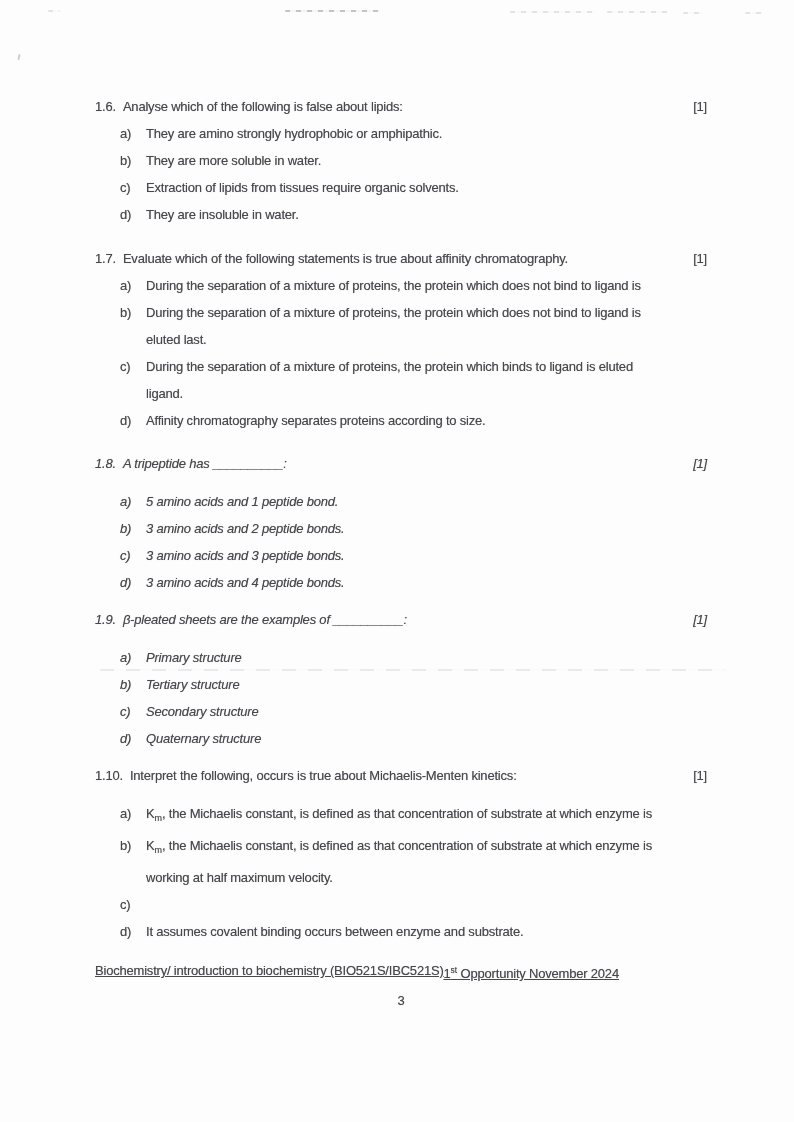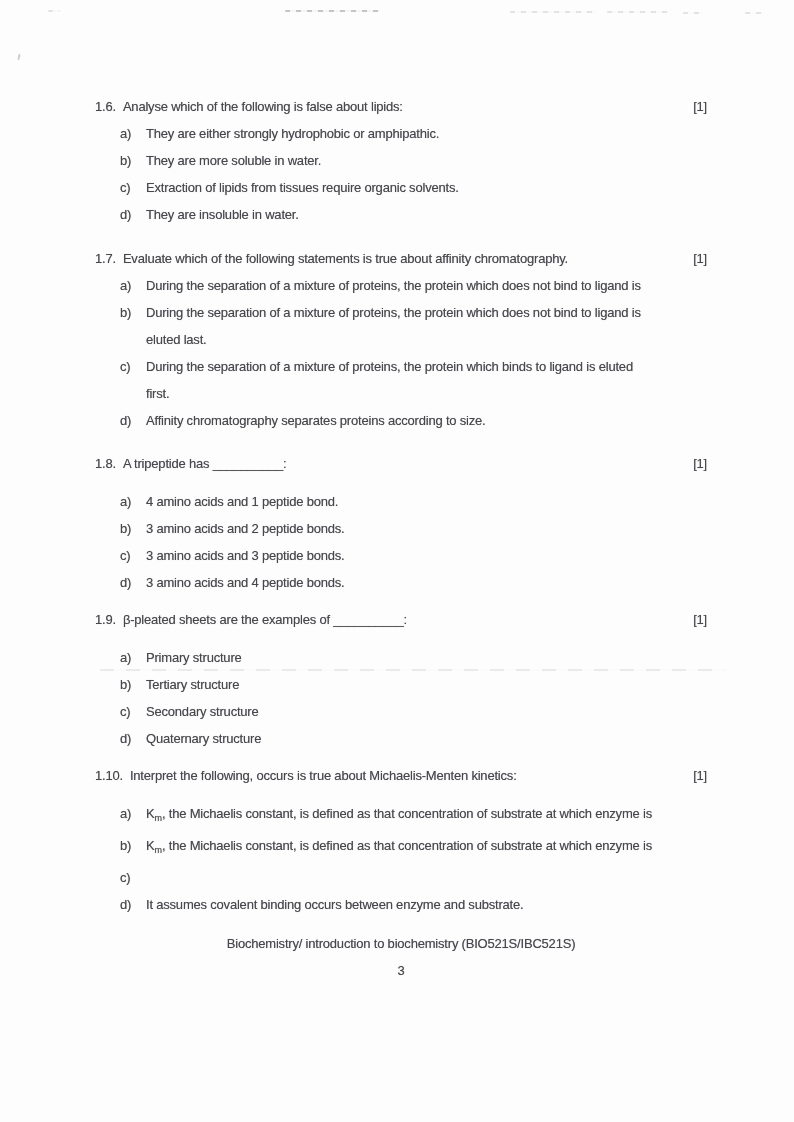--- a/index.html
+++ b/index.html
@@ -15,36 +15,36 @@
     position:absolute;
     left:95px;top:93px;
     width:612px;
     font-size:13px;
     letter-spacing:-0.2px;
     line-height:27px;
     text-shadow:0 0 0.7px rgba(70,70,78,0.55);
   }
   .q{margin:0 0 17px 0;}
   .q.mb16{margin-bottom:16px;}
-  .q.mb10{margin-bottom:10px;}
+  .q.mb10{margin-bottom:10px;font-style:italic;}
   .q.mb12{margin-bottom:12px;}
   .q-head{display:flex;align-items:flex-end;}
   .qnum{flex:none;margin-right:7px;}
   .qprompt{flex:1;white-space:nowrap;}
   .qmarks{flex:none;margin-left:8px;}
   .opts{margin-left:25px;}
   .opts.gap{margin-top:11px;}
   .opt{display:flex;align-items:flex-start;}
   .opt-letter{flex:none;width:26px;}
   .opt-text{flex:1;min-width:0;}
   .opt-line{display:block;white-space:nowrap;}
   sub.chem{font-size:9px;vertical-align:-3px;letter-spacing:0;}
   sup.ord{font-size:8.5px;vertical-align:5px;letter-spacing:0;}
   .footer{margin-top:12px;}
-  .footer-row{display:flex;justify-content:center;}
+  .footer-row{display:flex;justify-content:flex-start;text-decoration:underline;}
   .footer-page{text-align:center;}
   
   .artifact{
     position:absolute;height:2px;
     background:repeating-linear-gradient(90deg, rgba(105,105,112,0.38) 0 5px, rgba(105,105,112,0.05) 5px 11px);
     border-radius:1px;
   }
   .artifact.light{opacity:0.45;}
   .artifact.bleed{
     background:repeating-linear-gradient(90deg, rgba(110,110,118,0.22) 0 14px, rgba(110,110,118,0.03) 14px 26px);
@@ -73,21 +73,21 @@
   <div class="q">
     <div class="q-head">
       <span class="qnum">1.6.</span>
       <span class="qprompt">Analyse which of the following is false about lipids:</span>
       <span class="qmarks">[1]</span>
     </div>
     <div class="opts">
       <div class="opt">
         <span class="opt-letter">a)</span>
         <span class="opt-text">
-            <span class="opt-line">They are either strongly hydrophobic or amphipathic.</span>
+            <span class="opt-line">They are amino strongly hydrophobic or amphipathic.</span>
           </span>
       </div>
       <div class="opt">
         <span class="opt-letter">b)</span>
         <span class="opt-text">
             <span class="opt-line">They are more soluble in water.</span>
           </span>
       </div>
       <div class="opt">
         <span class="opt-letter">c)</span>
@@ -121,21 +121,21 @@
         <span class="opt-letter">b)</span>
         <span class="opt-text">
           <span class="opt-line">During the separation of a mixture of proteins, the protein which does not bind to ligand is</span>
           <span class="opt-line">eluted last.</span>
         </span>
       </div>
       <div class="opt">
         <span class="opt-letter">c)</span>
         <span class="opt-text">
           <span class="opt-line">During the separation of a mixture of proteins, the protein which binds to ligand is eluted</span>
-          <span class="opt-line">first.</span>
+          <span class="opt-line">ligand.</span>
         </span>
       </div>
       <div class="opt">
         <span class="opt-letter">d)</span>
         <span class="opt-text">
             <span class="opt-line">Affinity chromatography separates proteins according to size.</span>
           </span>
       </div>
     </div>
   </div>
@@ -143,21 +143,21 @@
   <div class="q mb10">
     <div class="q-head">
       <span class="qnum">1.8.</span>
       <span class="qprompt">A tripeptide has __________:</span>
       <span class="qmarks">[1]</span>
     </div>
     <div class="opts gap">
       <div class="opt">
         <span class="opt-letter">a)</span>
         <span class="opt-text">
-            <span class="opt-line">4 amino acids and 1 peptide bond.</span>
+            <span class="opt-line">5 amino acids and 1 peptide bond.</span>
           </span>
       </div>
       <div class="opt">
         <span class="opt-letter">b)</span>
         <span class="opt-text">
             <span class="opt-line">3 amino acids and 2 peptide bonds.</span>
           </span>
       </div>
       <div class="opt">
         <span class="opt-letter">c)</span>
@@ -218,36 +218,38 @@
       <div class="opt">
         <span class="opt-letter">a)</span>
         <span class="opt-text">
           <span class="opt-line"><span>K</span><sub class="chem">m</sub><span>, the Michaelis constant, is defined as that concentration of substrate at which enzyme is</span></span>
         </span>
       </div>
       <div class="opt">
         <span class="opt-letter">b)</span>
         <span class="opt-text">
           <span class="opt-line"><span>K</span><sub class="chem">m</sub><span>, the Michaelis constant, is defined as that concentration of substrate at which enzyme is</span></span>
+          <span class="opt-line">working at half maximum velocity.</span>
         </span>
       </div>
       <div class="opt">
         <span class="opt-letter">c)</span>
         <span class="opt-text">
         </span>
       </div>
       <div class="opt">
         <span class="opt-letter">d)</span>
         <span class="opt-text">
             <span class="opt-line">It assumes covalent binding occurs between enzyme and substrate.</span>
           </span>
       </div>
     </div>
   </div>
 
   <div class="footer">
     <div class="footer-row">
       <span>Biochemistry/ introduction to biochemistry (BIO521S/IBC521S)</span>
+      <span><span>1</span><sup class="ord">st</sup><span> Opportunity November 2024</span></span>
     </div>
     <div class="footer-page">3</div>
   </div>
 
 </div>
 
 </body></html>

